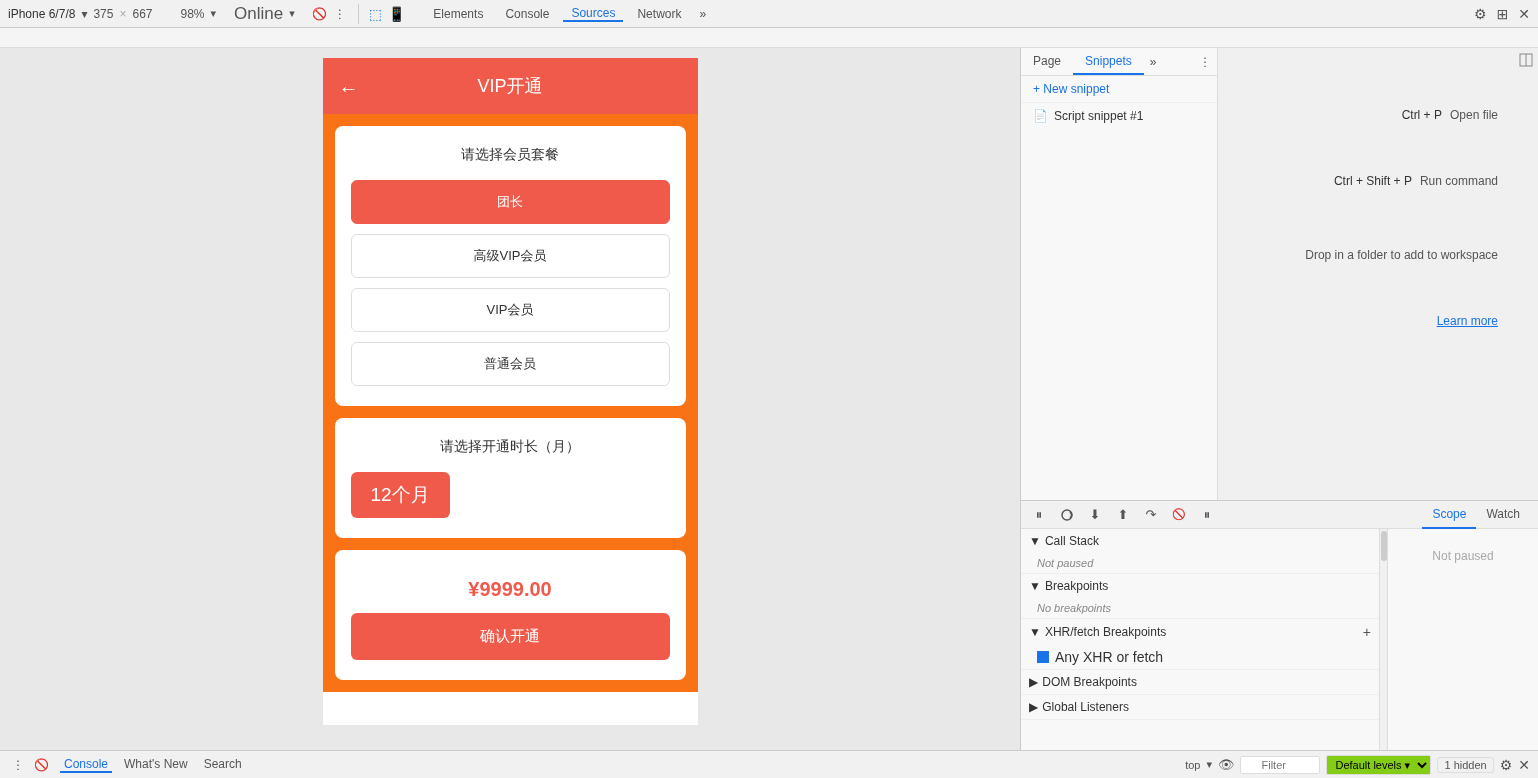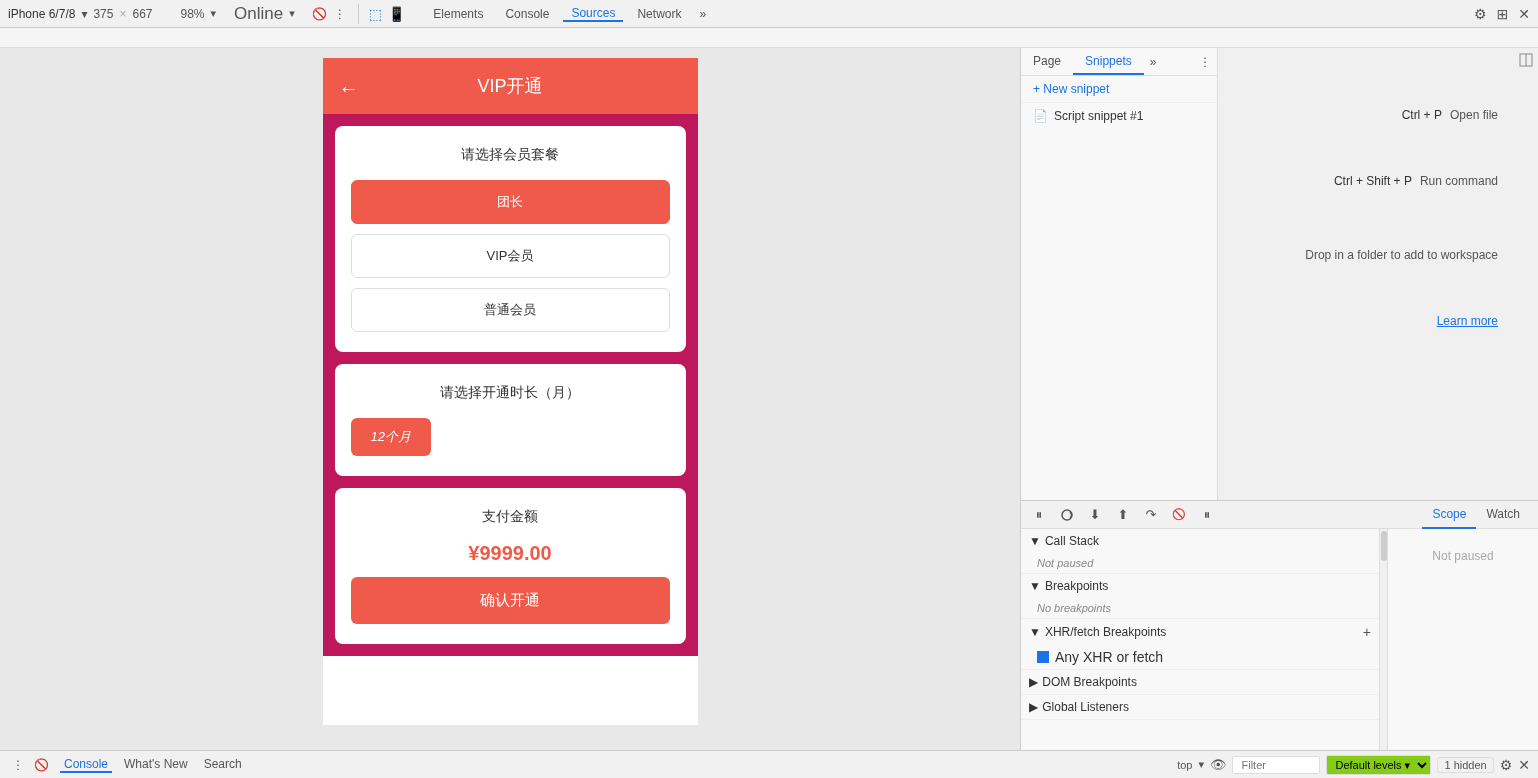--- a/index.html
+++ b/index.html
@@ -56,21 +56,21 @@
     }
     .vip-header .back-arrow {
       position: absolute;
       left: 16px;
       top: 50%;
       transform: translateY(-50%);
       font-size: 20px;
       color: white;
     }
     .vip-content {
-      background: #be185d;
+      background: #f97316;
       padding: 12px;
       display: flex;
       flex-direction: column;
       gap: 12px;
     }
     .vip-card {
       background: white;
       border-radius: 8px;
       padding: 20px 16px;
     }
@@ -99,23 +99,22 @@
       background: #f05a4a;
       color: white;
       border-color: #f05a4a;
     }
     .duration-btn {
       background: #f05a4a;
       color: white;
       border: none;
       border-radius: 6px;
       padding: 10px 20px;
-      font-size: 13px;
-      cursor: pointer;
-      font-style: italic;
+      font-size: 19px;
+      cursor: pointer;
     }
     .payment-amount {
       color: #f05a4a;
       text-align: center;
       font-size: 20px;
       font-weight: bold;
       margin-top: 8px;
     }
     .confirm-btn {
       background: #f05a4a;
@@ -396,23 +395,23 @@
     }
     .console-filter {
       margin-left: auto;
       display: flex;
       align-items: center;
       gap: 6px;
     }
     .console-filter-input {
       border: 1px solid #ddd;
       border-radius: 2px;
-      padding: 2px 8px;
+      padding: 2px 20px;
       font-size: 11px;
-      width: 88px;
+      width: 80px;
       background: white;
     }
     .console-filter-select {
       border: 1px solid #ddd;
       border-radius: 2px;
       padding: 2px 4px;
       font-size: 11px;
       background: #84cc16;
     }
     .hidden-badge {
@@ -477,32 +476,32 @@
         <span class="back-arrow">←</span>
         <span>VIP开通</span>
       </div>
 
       <div class="vip-content">
 
         <div class="vip-card">
           <div class="vip-card-title">请选择会员套餐</div>
           <div class="vip-options-grid">
             <div class="vip-option-btn active">团长</div>
+            <div class="vip-option-btn">高级VIP会员</div>
             <div class="vip-option-btn">VIP会员</div>
             <div class="vip-option-btn">普通会员</div>
           </div>
         </div>
 
         <div class="vip-card">
           <div class="vip-card-title">请选择开通时长（月）</div>
           <button class="duration-btn">12个月</button>
         </div>
 
         <div class="vip-card">
-          <div class="vip-card-title">支付金额</div>
           <div class="payment-amount">¥9999.00</div>
           <button class="confirm-btn">确认开通</button>
         </div>
       </div>
     </div>
   </div>
 
   <div class="devtools-panel">
 
     <div class="devtools-body">

